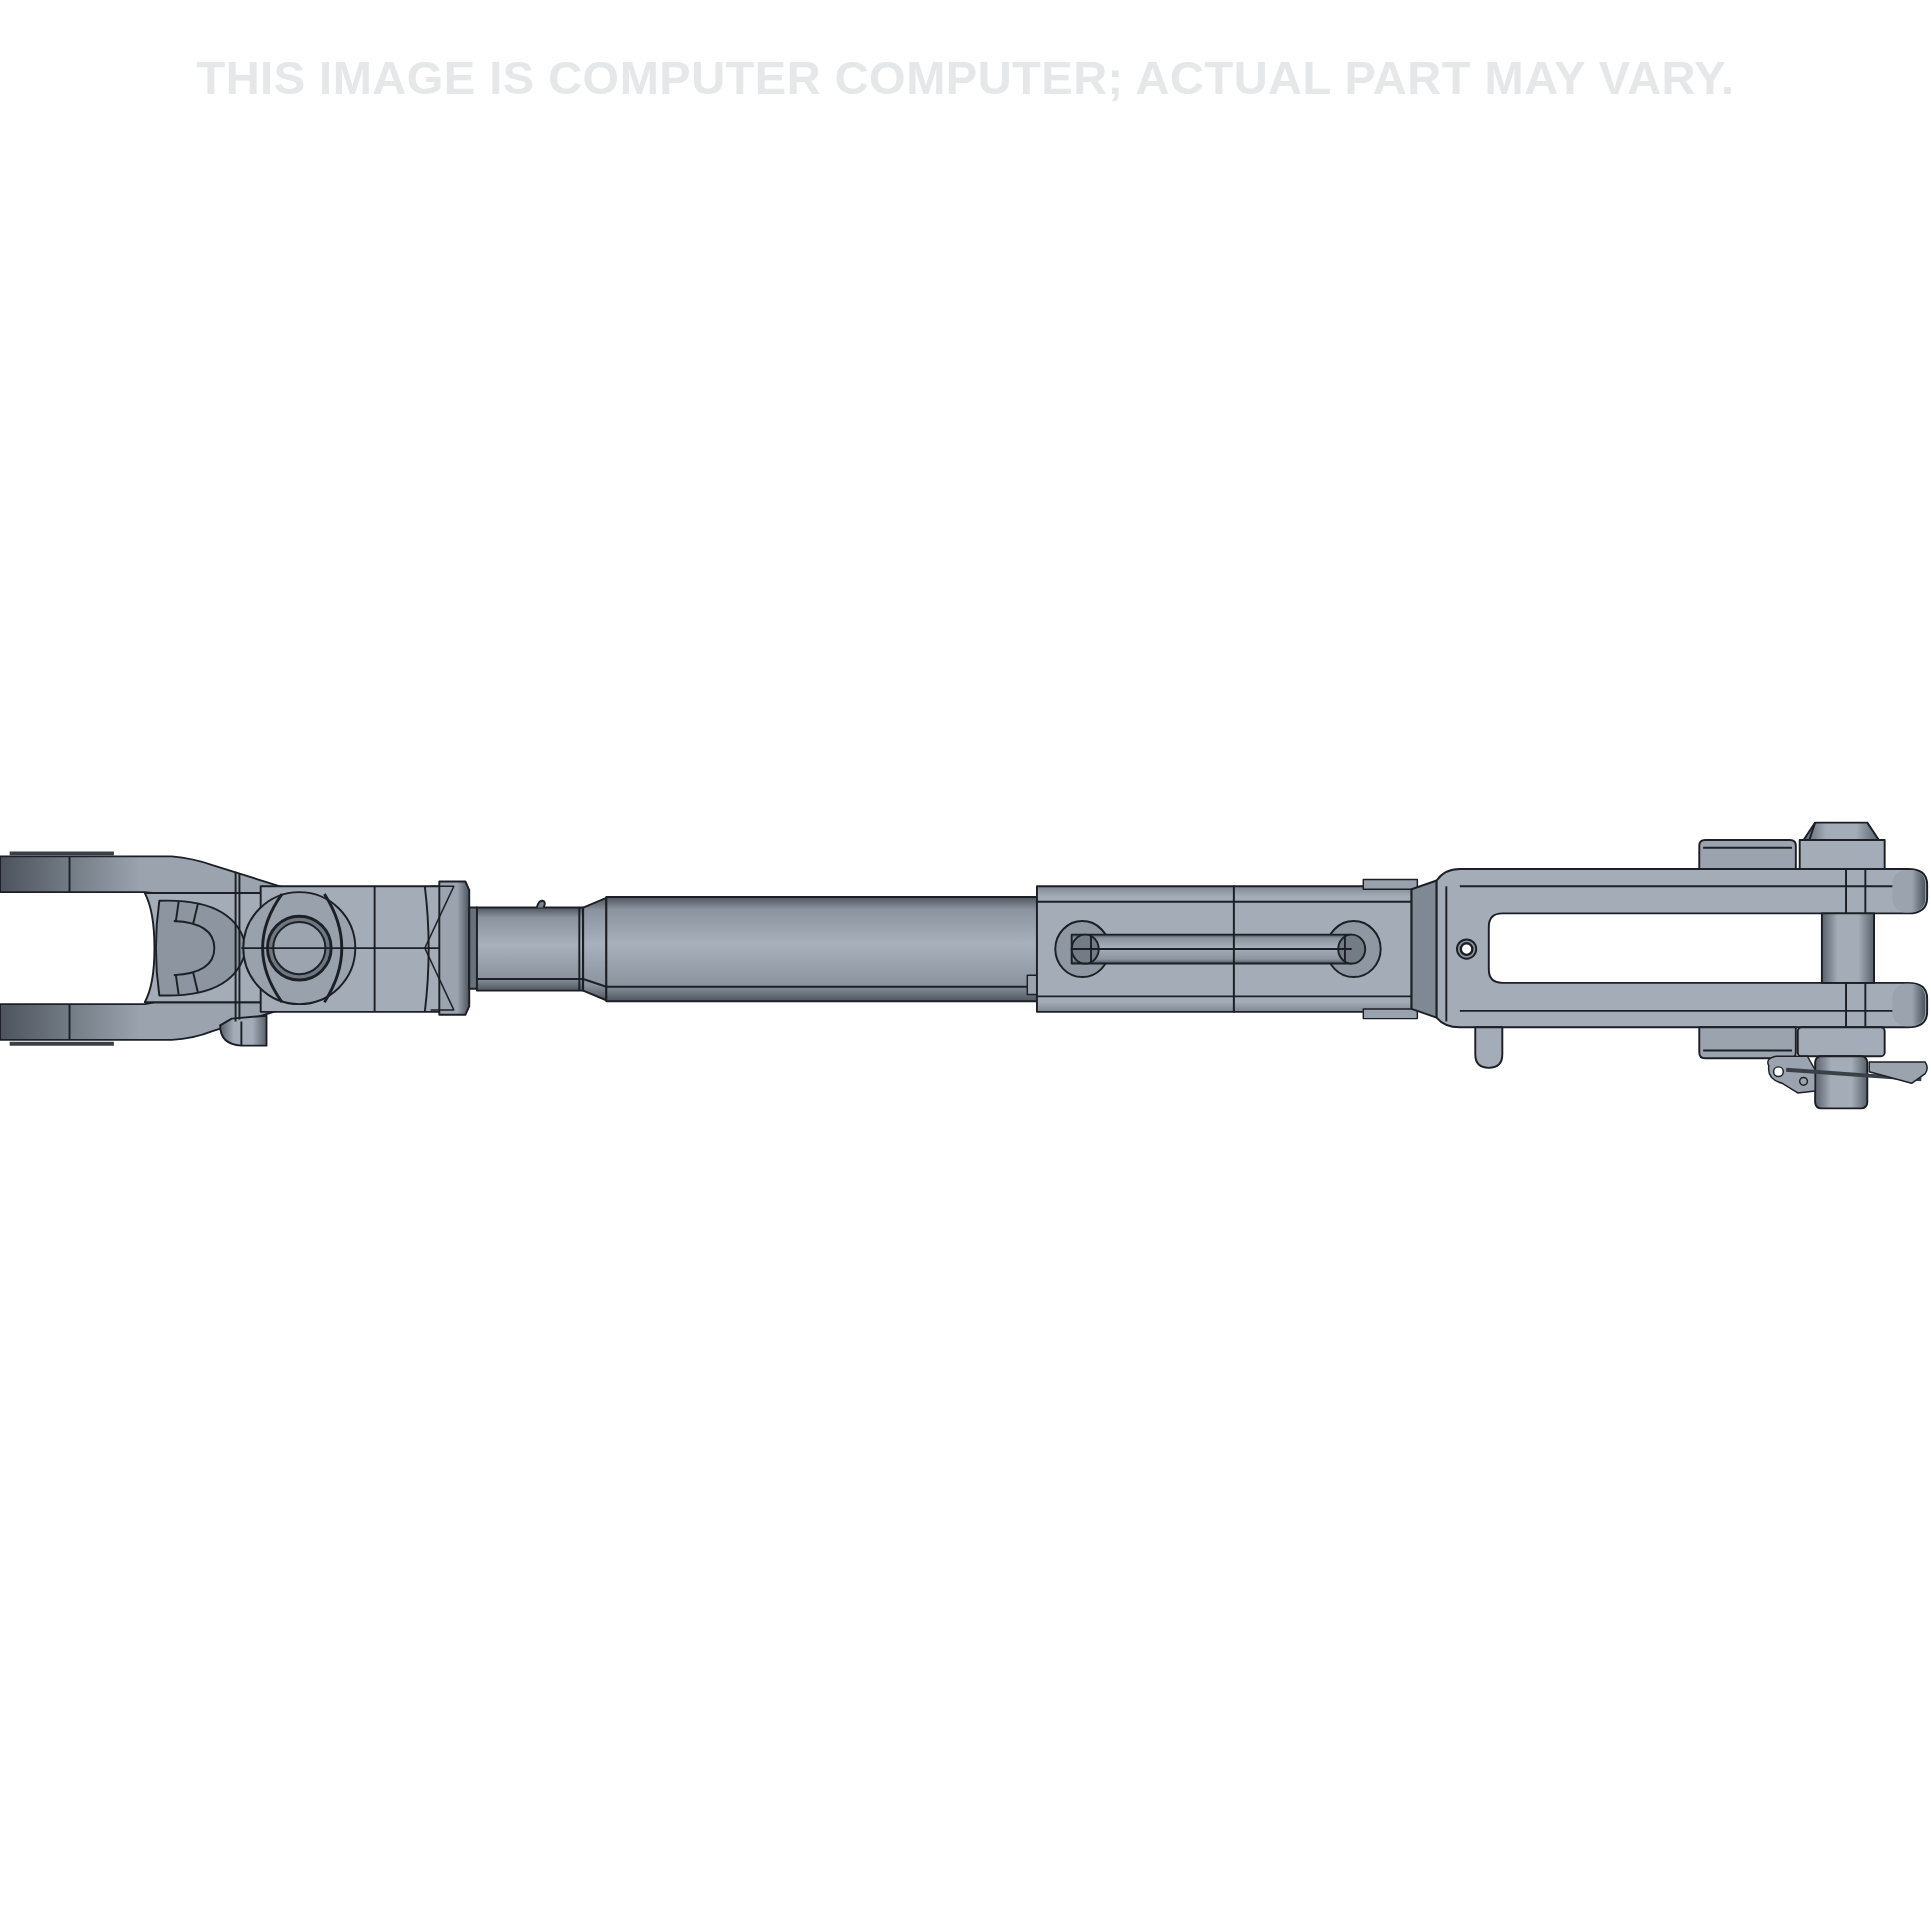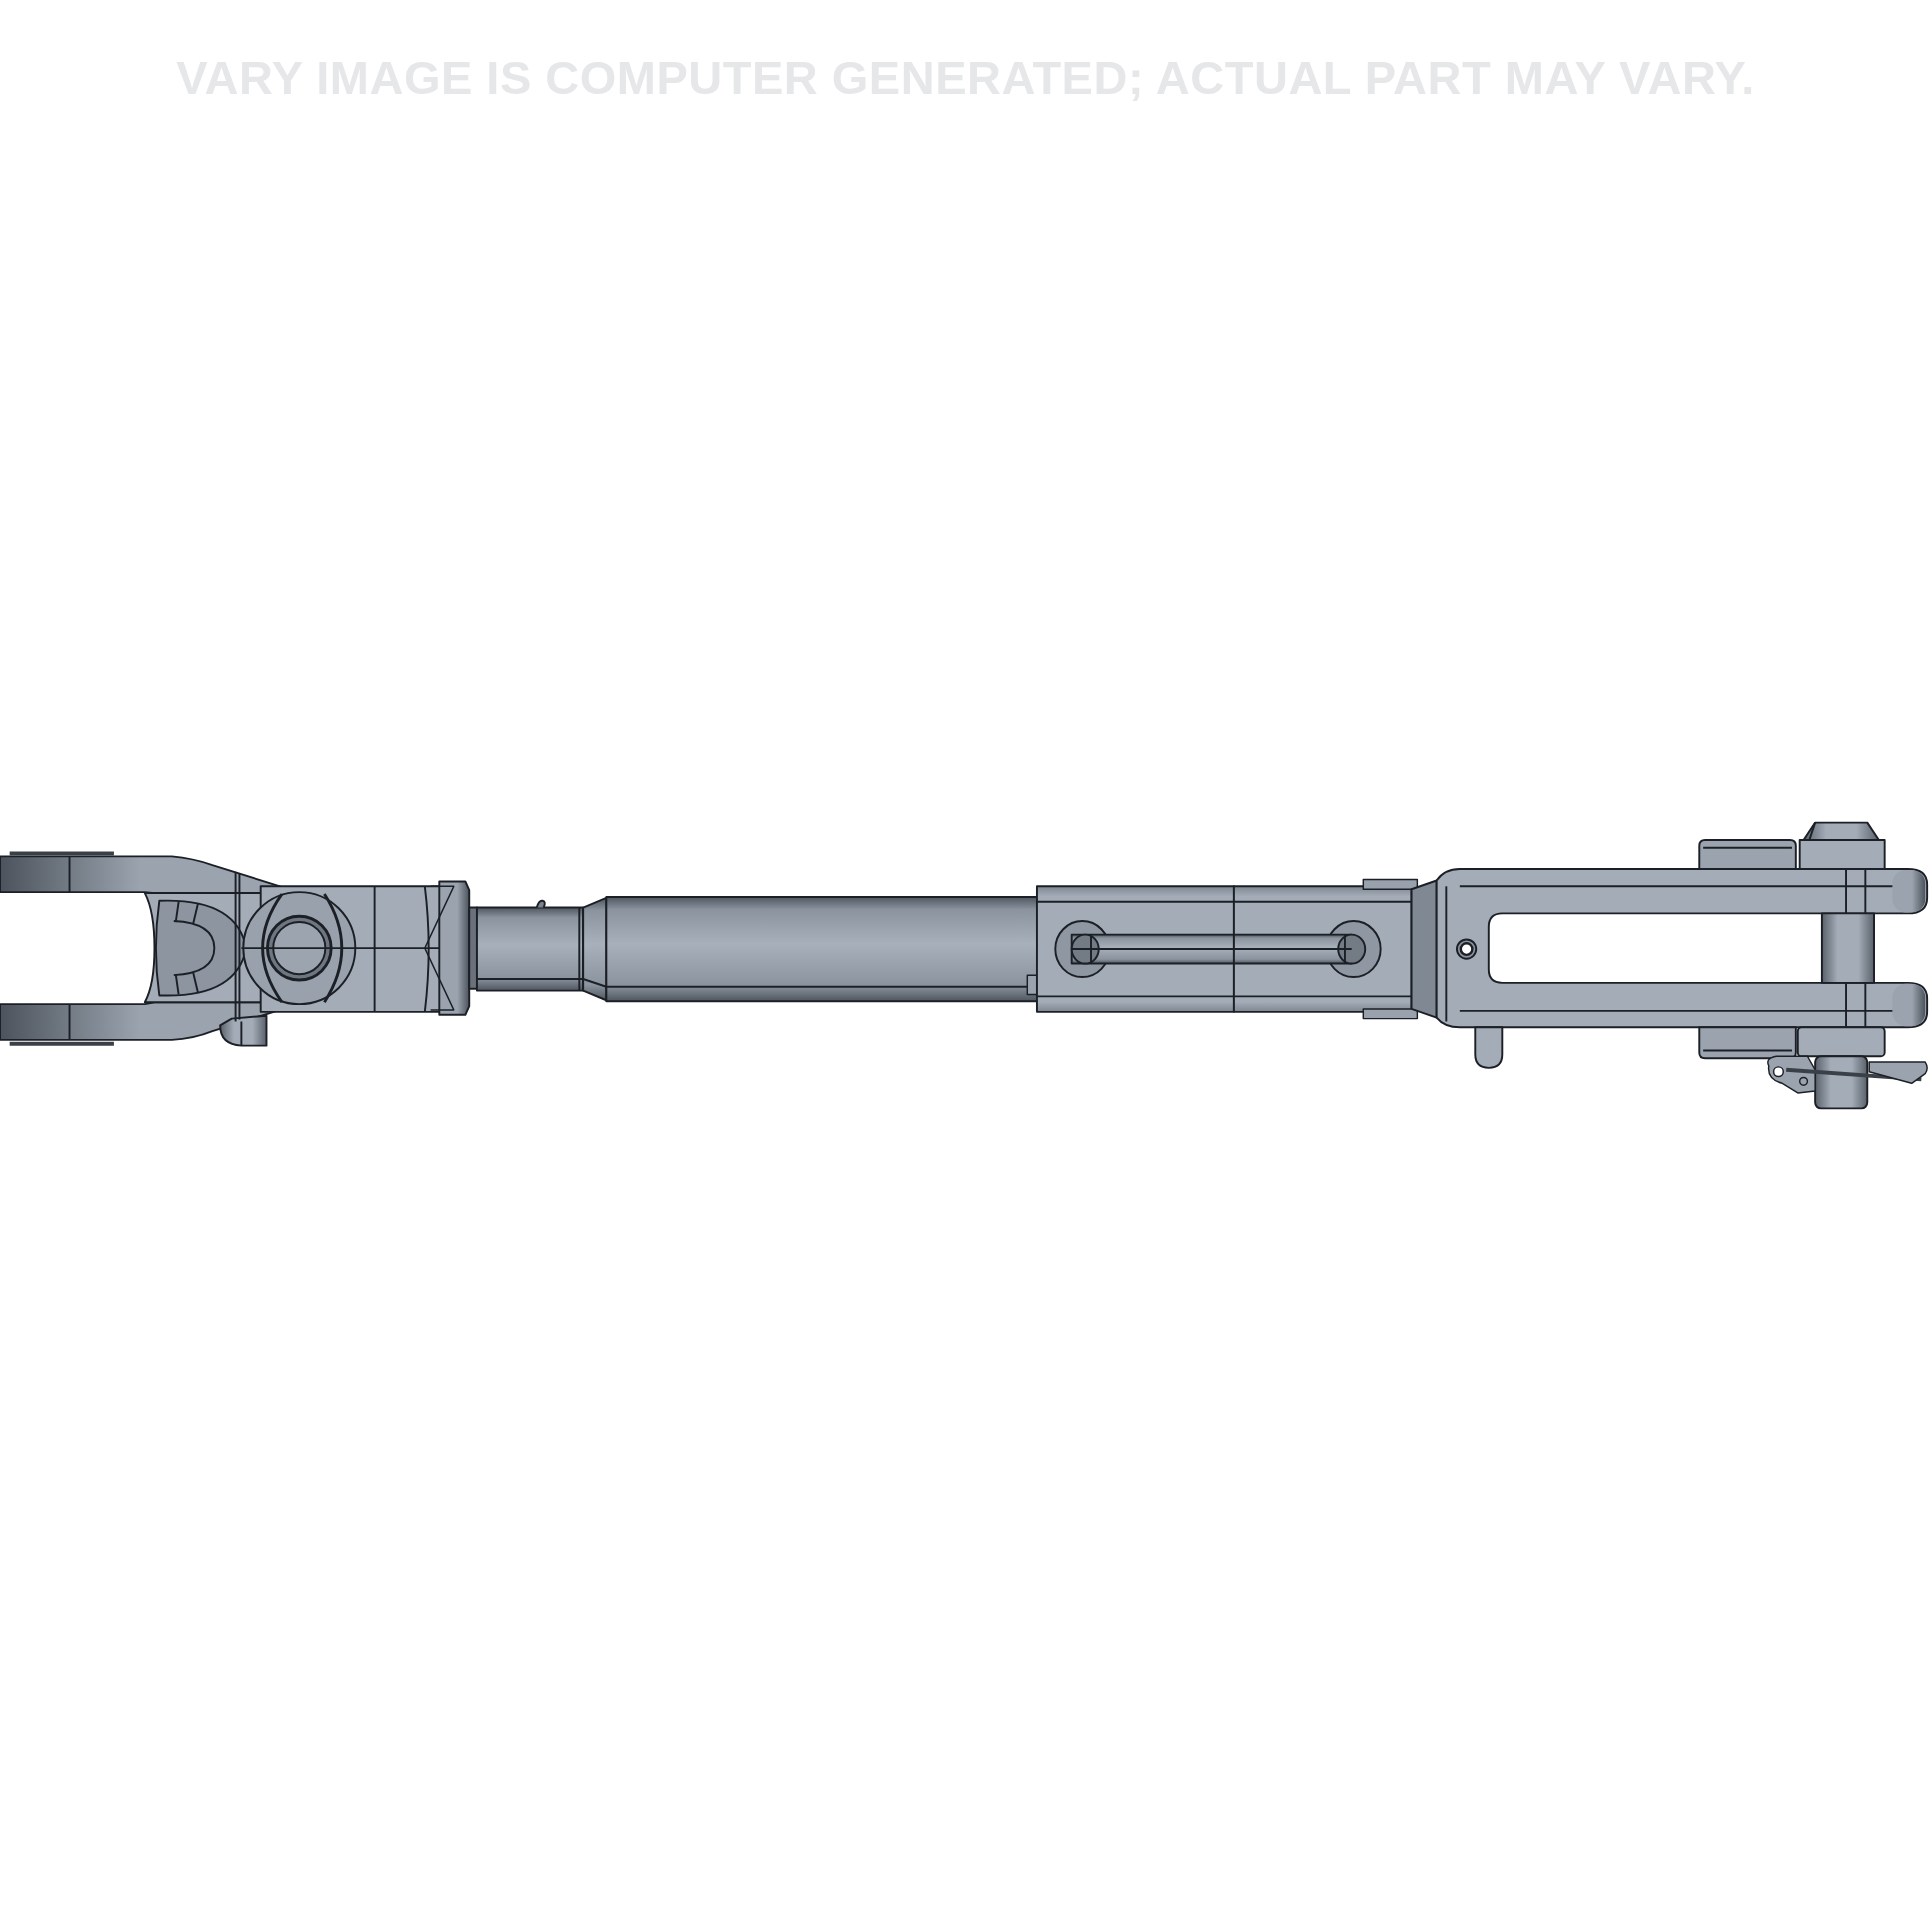--- a/index.html
+++ b/index.html
@@ -7,21 +7,21 @@
   .watermark {
     position: absolute; left: 0; top: 50px; width: 1931px; text-align: center;
     font-family: "Liberation Sans", sans-serif; font-weight: bold;
     font-size: 47px; color: #e6e7e8; letter-spacing: 0.5px; white-space: nowrap;
   }
   svg.part { position: absolute; left: 0; top: 0; }
 </style>
 </head>
 <body>
 
-<div class="watermark">VARY IMAGE IS COMPUTER GENERATED; ACTUAL PART MAY VARY.</div>
+<div class="watermark">THIS IMAGE IS COMPUTER COMPUTER; ACTUAL PART MAY VARY.</div>
 
 <svg class="part" width="1931" height="1931" viewBox="0 0 2000 2000" xmlns="http://www.w3.org/2000/svg">
   <defs>
     <linearGradient id="cyl" x1="0" y1="0" x2="0" y2="1">
       <stop offset="0" stop-color="#4f5660"></stop>
       <stop offset="0.12" stop-color="#8a939e"></stop>
       <stop offset="0.45" stop-color="#a7b0bb"></stop>
       <stop offset="0.85" stop-color="#8a939e"></stop>
       <stop offset="1" stop-color="#4f5660"></stop>
     </linearGradient>

